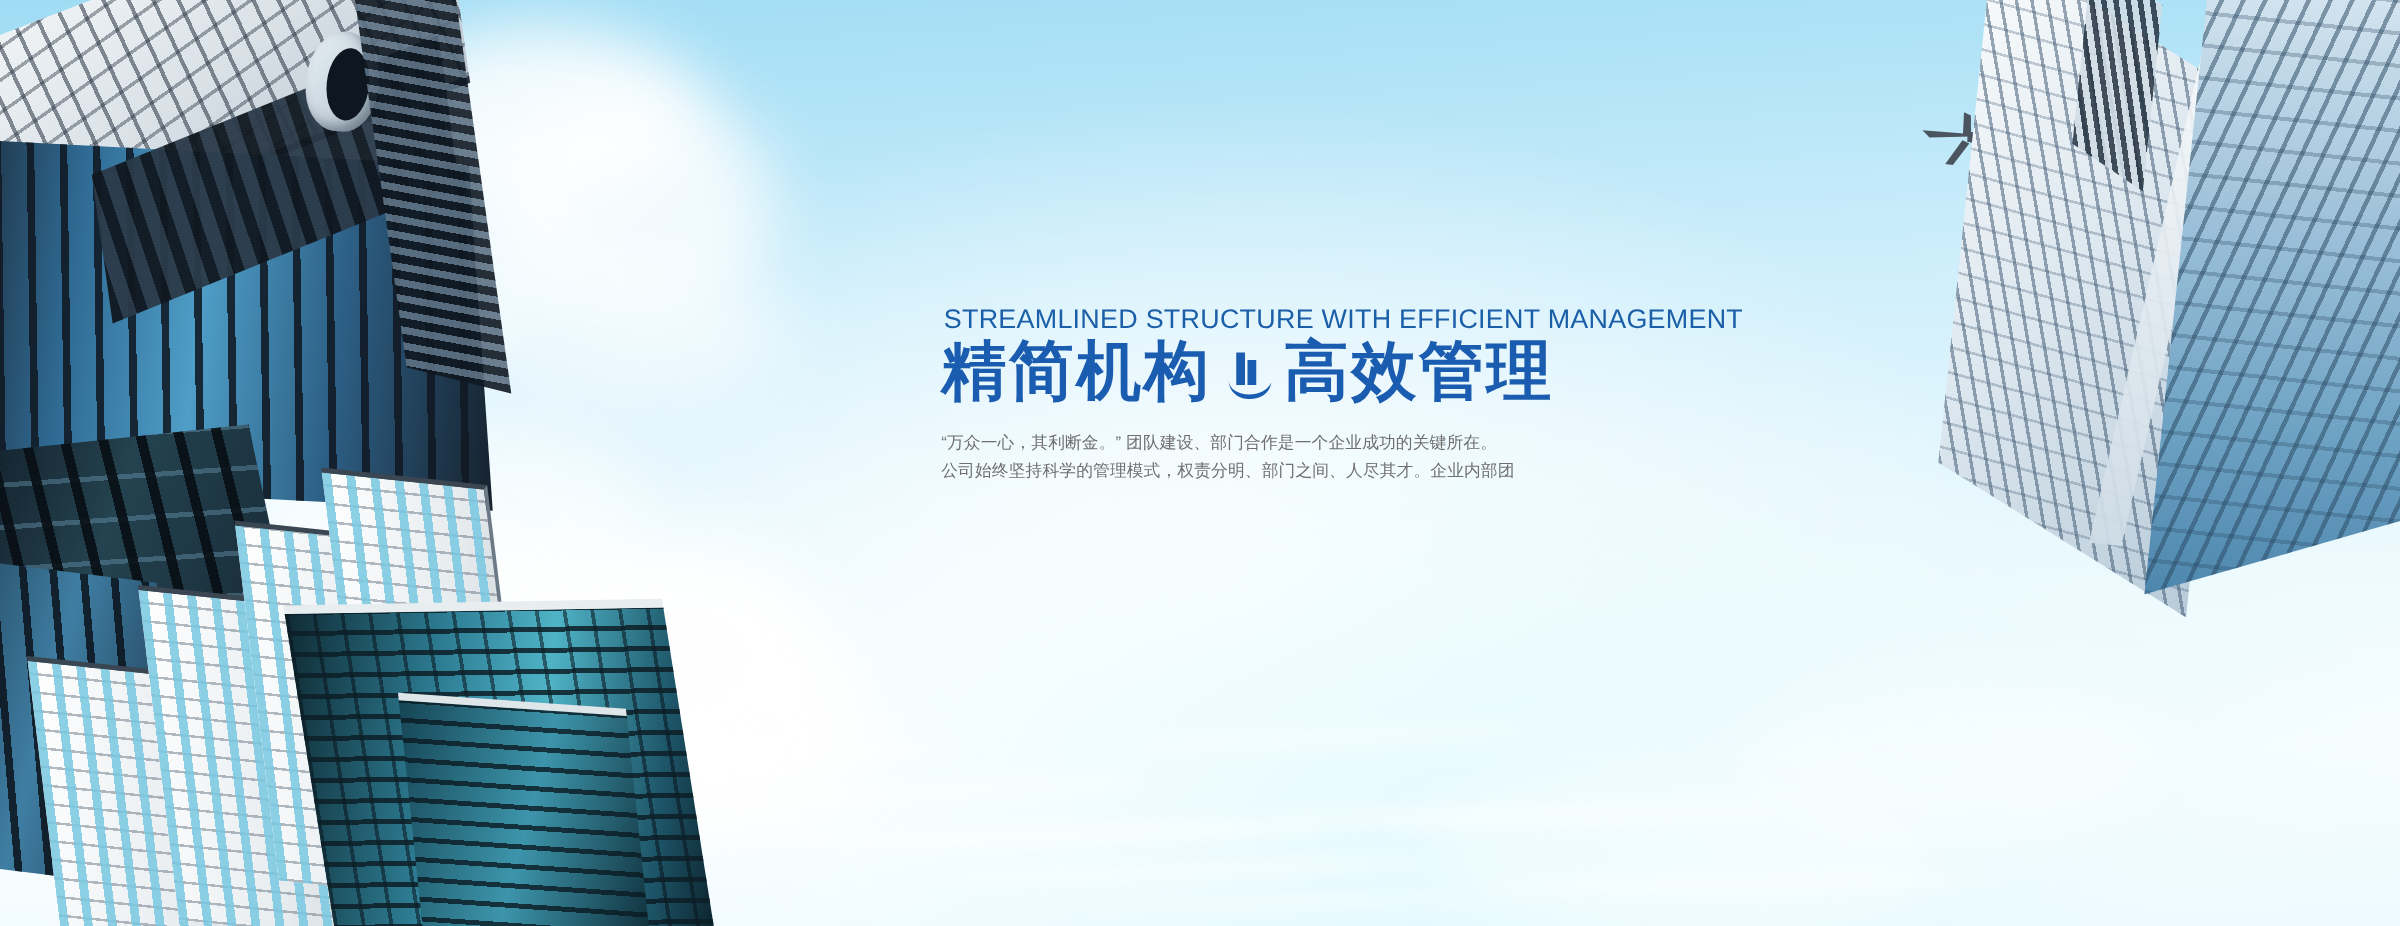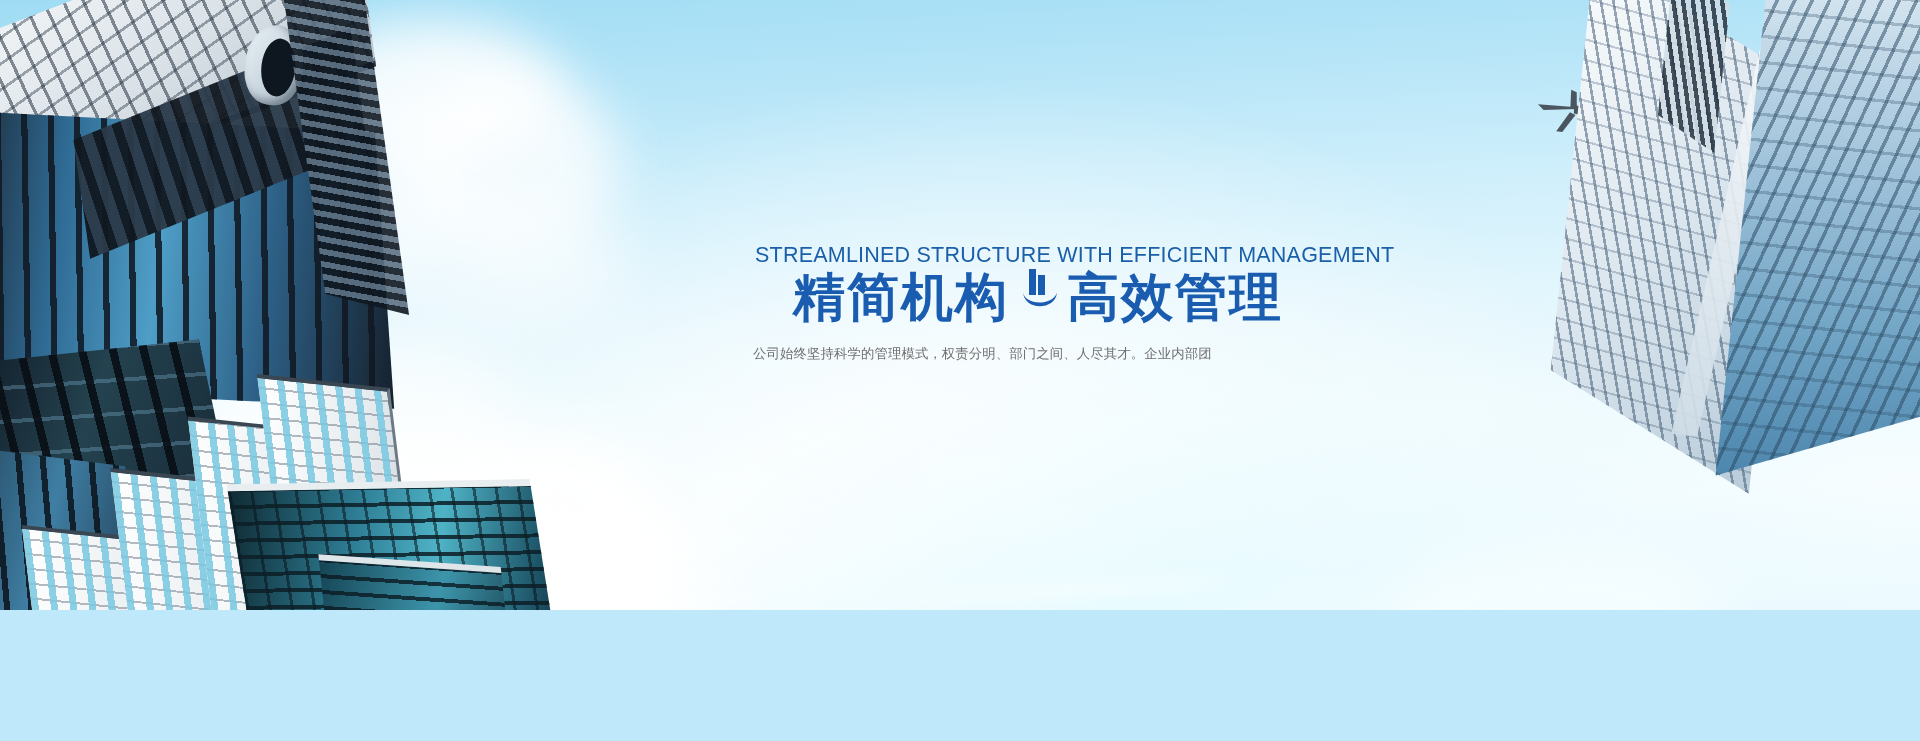--- a/index.html
+++ b/index.html
@@ -4,21 +4,21 @@
 <style>
   * { margin:0; padding:0; box-sizing:border-box; }
   html,body { width:1920px; height:741px; overflow:hidden; }
   body {
     font-family:"Liberation Sans","DejaVu Sans",sans-serif;
     background:#bfe9fa;
   }
 
   #banner {
     position:relative;
-    width:1920px; height:610px;
+    width:1920px; height:741px;
     overflow:hidden;
     background:
       radial-gradient(ellipse 760px 520px at 1180px 700px, rgba(225,250,255,0.95) 0%, rgba(225,250,255,0) 72%),
       radial-gradient(ellipse 900px 560px at 980px 470px, rgba(255,255,255,0.92) 0%, rgba(255,255,255,0) 70%),
       linear-gradient(177deg, #9fdcf4 0%, #b4e4f7 16%, #cdeefb 34%, #e2f6fd 52%, #effbfe 68%, #f7fdff 82%, #ecfaff 100%);
   }
 
   
   .sky-wash {
     position:absolute; inset:0;
@@ -228,24 +228,23 @@
     font-size:21.5px;
     letter-spacing:.22px;
     color:#1a5fa8;
     font-weight:400;
     line-height:1.25;
     white-space:nowrap;
     padding-left:2px;
   }
   #headline-row {
     display:flex;
-    align-items:flex-start;
+    align-items:flex-end;
     gap:6px;
     margin-top:-2px;
-    margin-left:40px;
   }
   .headline-part {
     font-size:52px;
     font-weight:700;
     color:#1a5cb0;
     letter-spacing:2px;
     line-height:1.18;
     white-space:nowrap;
   }
   #brand-mark {
@@ -346,17 +345,18 @@
           <rect x="12" y="2" width="7" height="26" fill="#1a5cb0"></rect>
           <rect x="21" y="8" width="7" height="20" fill="#1a5cb0"></rect>
           <path d="M6 24 C6 38, 34 40, 40 26 C38 44, 6 44, 6 24 Z" fill="#1a5cb0"></path>
         </svg>
       </span>
 
       <span class="headline-part">高效管理</span>
     </div>
 
     <div id="desc">
+      <p>“万众一心，其利断金。” 团队建设、部门合作是一个企业成功的关键所在。</p>
       <p>公司始终坚持科学的管理模式，权责分明、部门之间、人尽其才。企业内部团</p>
     </div>
 
   </div>
 </div>
 
 </body></html>

